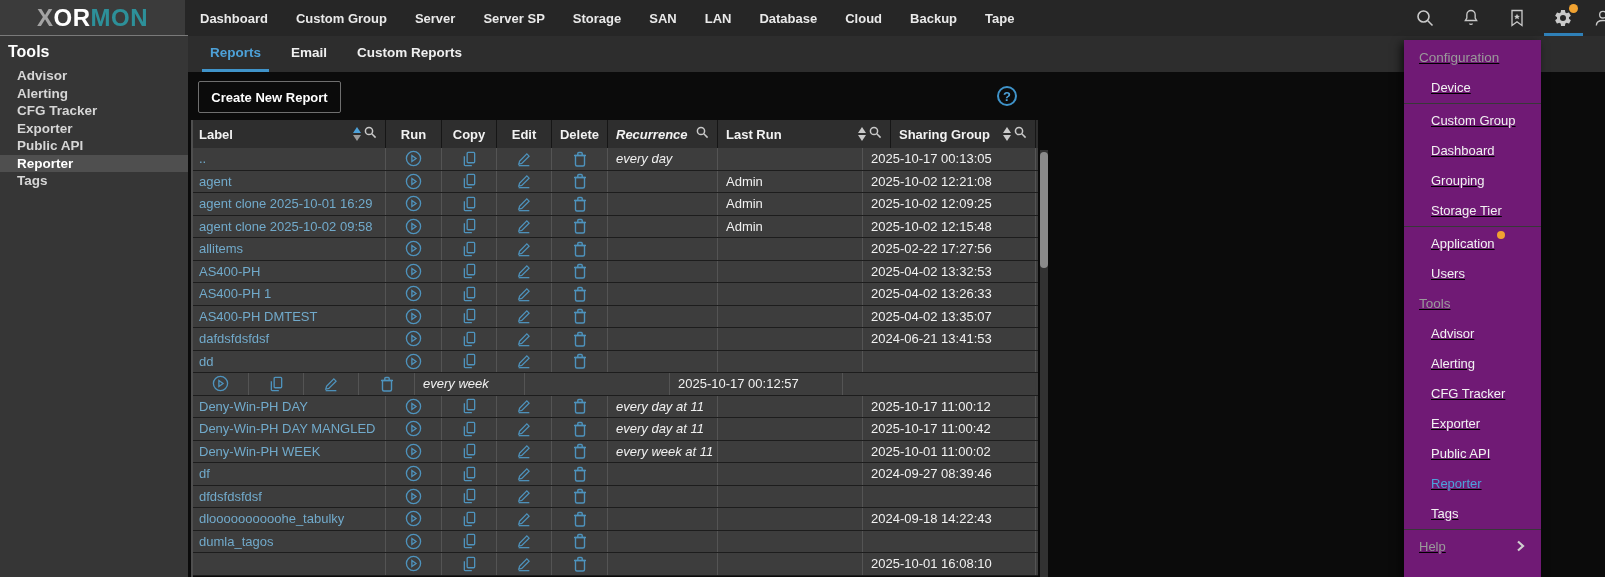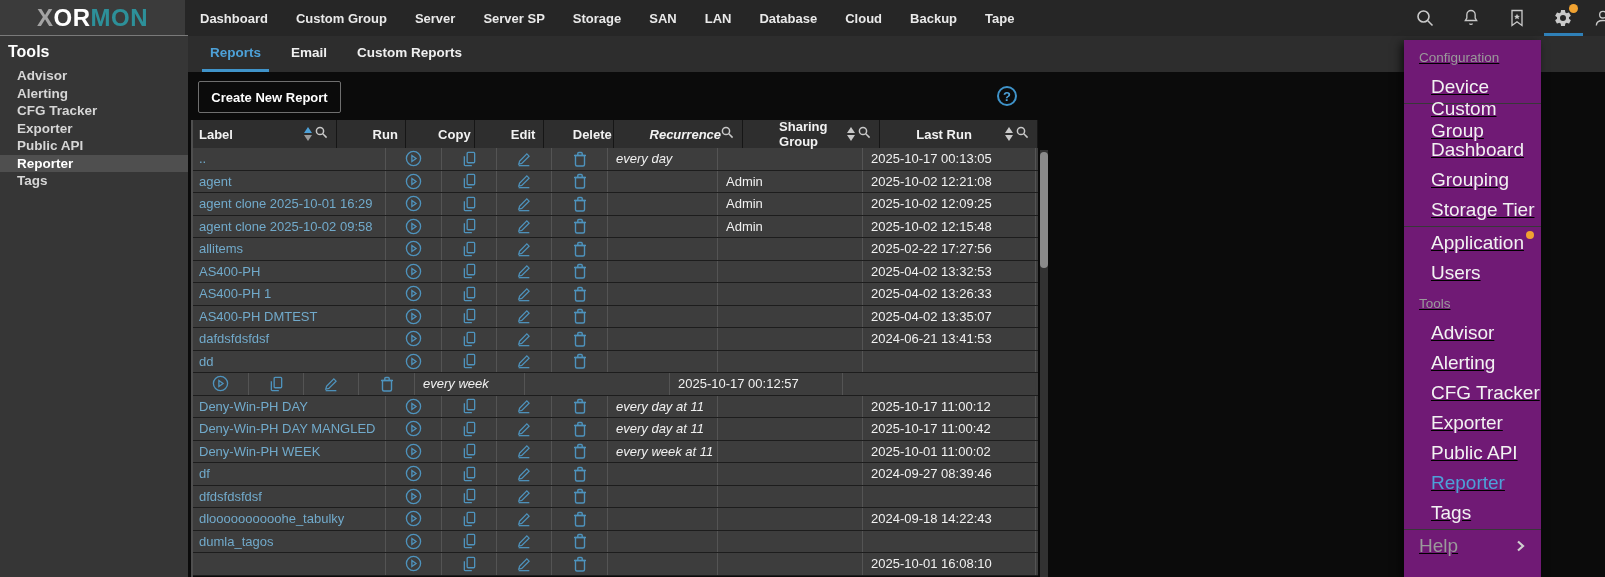--- a/index.html
+++ b/index.html
@@ -43,21 +43,21 @@
                 border:1px solid #6f6f6f; border-radius:2px; color:#ffffff; font-weight:bold; font-size:13px;
                 display:flex; align-items:center; justify-content:center; cursor:pointer;
                 font-family:"Liberation Sans",sans-serif; }
   .help-btn { position:absolute; left:997px; top:86px; width:20px; height:20px; border-radius:50%;
               border:2px solid var(--accent); color:#4da1d8; font-size:13px; font-weight:bold;
               display:flex; align-items:center; justify-content:center; cursor:pointer; }
 
   
   .table { position:absolute; left:191px; top:120px; width:847px; height:457px; overflow:hidden;
            border-left:2px solid #4f4f4f; }
-  .thead { display:flex; height:28px; background:#2e2e2e;gap:28px; }
+  .thead { display:flex; height:28px; background:#2e2e2e; }
   .th { display:flex; align-items:center; border-right:1px solid #161616; color:#f2f2f2;
         font-size:13px; font-weight:bold; }
   .c0{width:193px;} .c1{width:56px;} .c2{width:55px;} .c3{width:55px;} .c4{width:56px;}
   .c5{width:110px;font-style:italic;} .c6{width:145px;} .c7{width:173px;}
   .th.c0 { padding-left:6px; } .th.c5,.th.c6,.th.c7 { padding-left:8px; }
   .th.center { justify-content:center; }
   .hdr-tools { margin-left:auto; margin-right:8px; display:flex; align-items:center; gap:3px; }
   .sort { display:flex; flex-direction:column; gap:2px; }
   .sort .up { width:0; height:0; border-left:4px solid transparent; border-right:4px solid transparent;
               border-bottom:6px solid #c9c9c9; }
@@ -74,21 +74,21 @@
   .td.txt { padding-left:8px; color:#f1f1f1; white-space:nowrap; }
 
   .sb-track { position:absolute; left:1040px; top:150px; width:8px; height:427px; background:#323232; }
   .sb-thumb { position:absolute; left:1040px; top:152px; width:8px; height:116px; background:#8a8a8a; border-radius:4px; cursor:pointer; }
 
   
   .menu { position:absolute; left:1404px; top:40px; width:137px; height:537px; background:#701a75;
           box-shadow:-3px 3px 9px rgba(0,0,0,.65); padding-top:2px; overflow:hidden;text-decoration:underline; }
   .menu-header { height:30px; display:flex; align-items:center; padding-left:15px; color:#9a9a9a; font-size:13.5px; }
   .menu-item { height:30px; display:flex; align-items:center; padding-left:27px; color:#f2f2f2;
-               font-size:19px; font-weight:500; cursor:pointer; position:relative; }
+               font-size:13px; font-weight:500; cursor:pointer; position:relative; }
   .menu-item.active { color:#4da1d8; }
   .menu-item.muted { color:#9a9a9a; padding-left:15px; }
   .menu-divider { height:1px; background:#383838; margin:1px 0; }
   .menu-badge { width:8px; height:8px; border-radius:50%; background:var(--badge); margin-left:2px;
                 transform:translateY(-8px); display:none; }
   .menu-item.badged .menu-badge { display:block; }
   .menu-chevron { margin-left:auto; margin-right:16px; display:none; }
   .menu-chevron svg { stroke:#cfcfcf; fill:none; stroke-width:2.2; }
   .menu-item.has-chevron .menu-chevron { display:flex; }
 </style>
@@ -192,46 +192,46 @@
     <div class="th c4 center">Delete</div>
     <div class="th c5">
       <span>Recurrence</span>
       <span class="hdr-tools">
         <span class="mag"><svg width="13" height="13" viewBox="0 0 13 13">
               <circle cx="5" cy="5" r="3.6"></circle>
               <line x1="7.8" y1="7.8" x2="11.6" y2="11.6"></line>
             </svg></span>
       </span>
     </div>
+    <div class="th c7">
+      <span>Last Run</span>
+      <span class="hdr-tools">
+        <span class="sort">
+            <span class="up"></span>
+            <span class="dn"></span>
+          </span>
+        <span class="mag"><svg width="13" height="13" viewBox="0 0 13 13">
+              <circle cx="5" cy="5" r="3.6"></circle>
+              <line x1="7.8" y1="7.8" x2="11.6" y2="11.6"></line>
+            </svg></span>
+      </span>
+    </div>
     <div class="th c6">
       <span>Sharing Group</span>
       <span class="hdr-tools">
         <span class="sort">
             <span class="up"></span>
             <span class="dn"></span>
           </span>
         <span class="mag"><svg width="13" height="13" viewBox="0 0 13 13">
               <circle cx="5" cy="5" r="3.6"></circle>
               <line x1="7.8" y1="7.8" x2="11.6" y2="11.6"></line>
             </svg></span>
       </span>
     </div>
-    <div class="th c7">
-      <span>Last Run</span>
-      <span class="hdr-tools">
-        <span class="sort">
-            <span class="up"></span>
-            <span class="dn"></span>
-          </span>
-        <span class="mag"><svg width="13" height="13" viewBox="0 0 13 13">
-              <circle cx="5" cy="5" r="3.6"></circle>
-              <line x1="7.8" y1="7.8" x2="11.6" y2="11.6"></line>
-            </svg></span>
-      </span>
-    </div>
   </div>
   <div id="table-body">
       <div class="trow">
     <div class="td c0 lblc">
           <span class="v-label">..</span>
         </div>
     <div class="td c1 ic">
       <svg width="17" height="17" viewBox="0 0 18 18">
             <circle cx="9" cy="9" r="7.5"></circle>
             <path d="M7.3 5.8l4.4 3.2-4.4 3.2z"></path>

